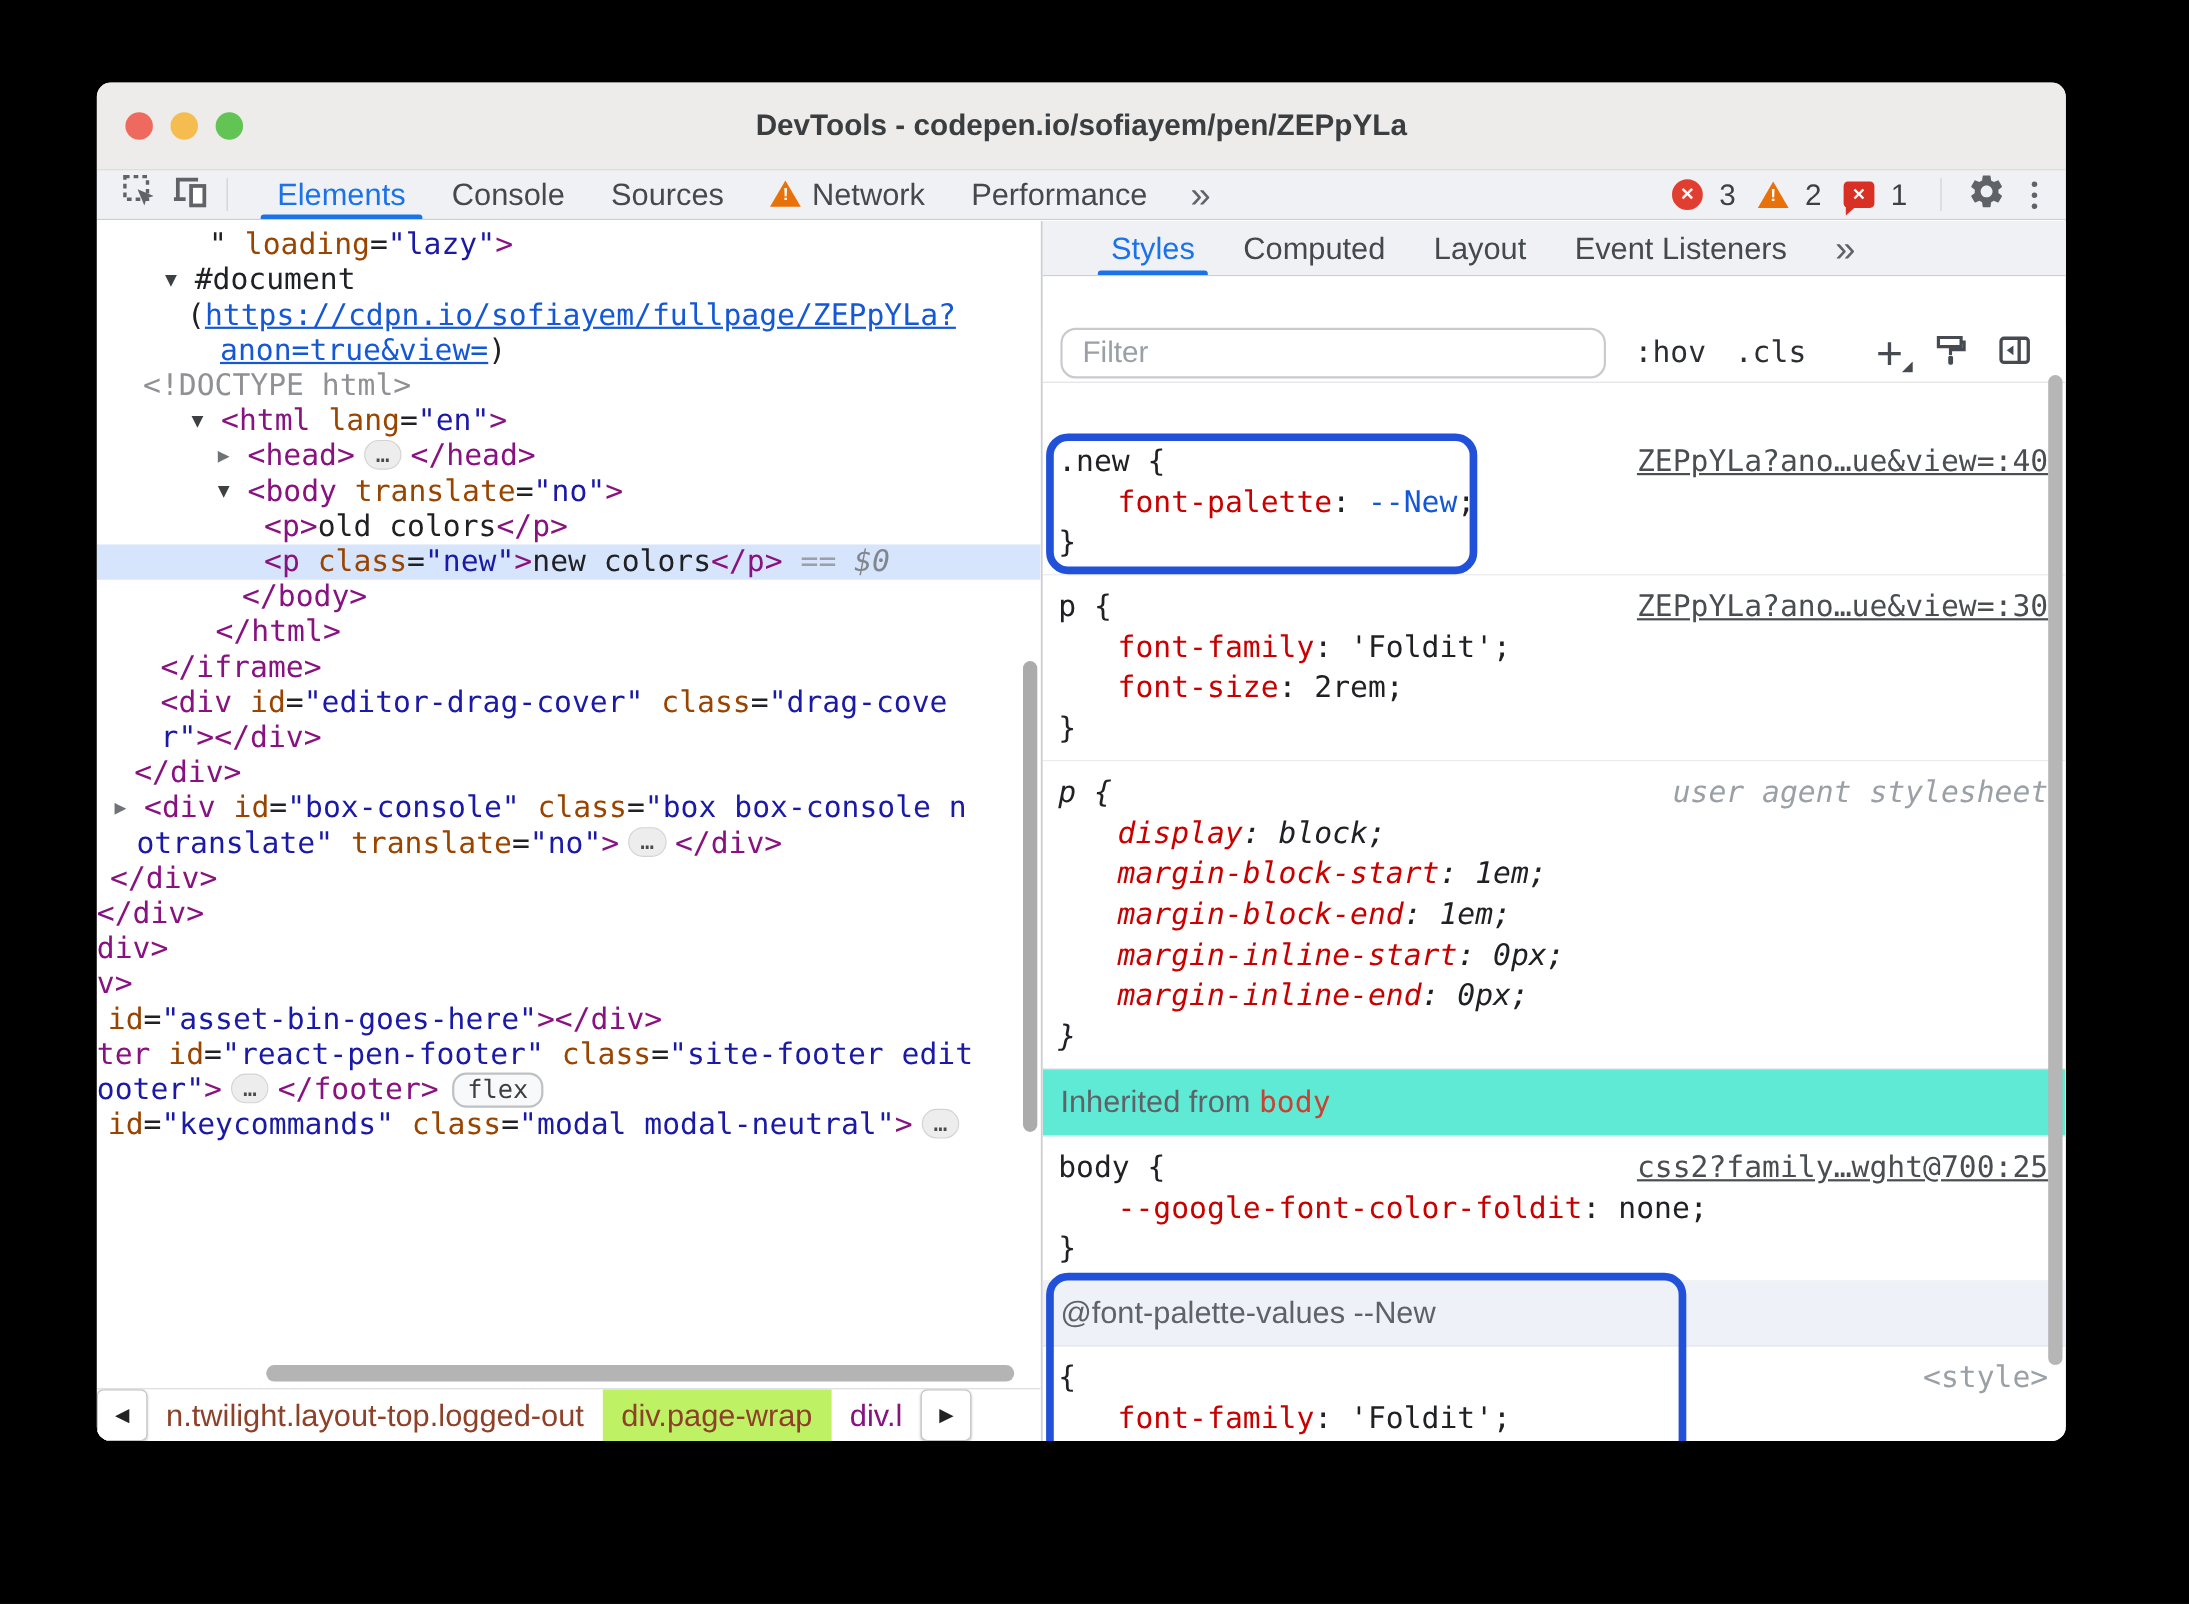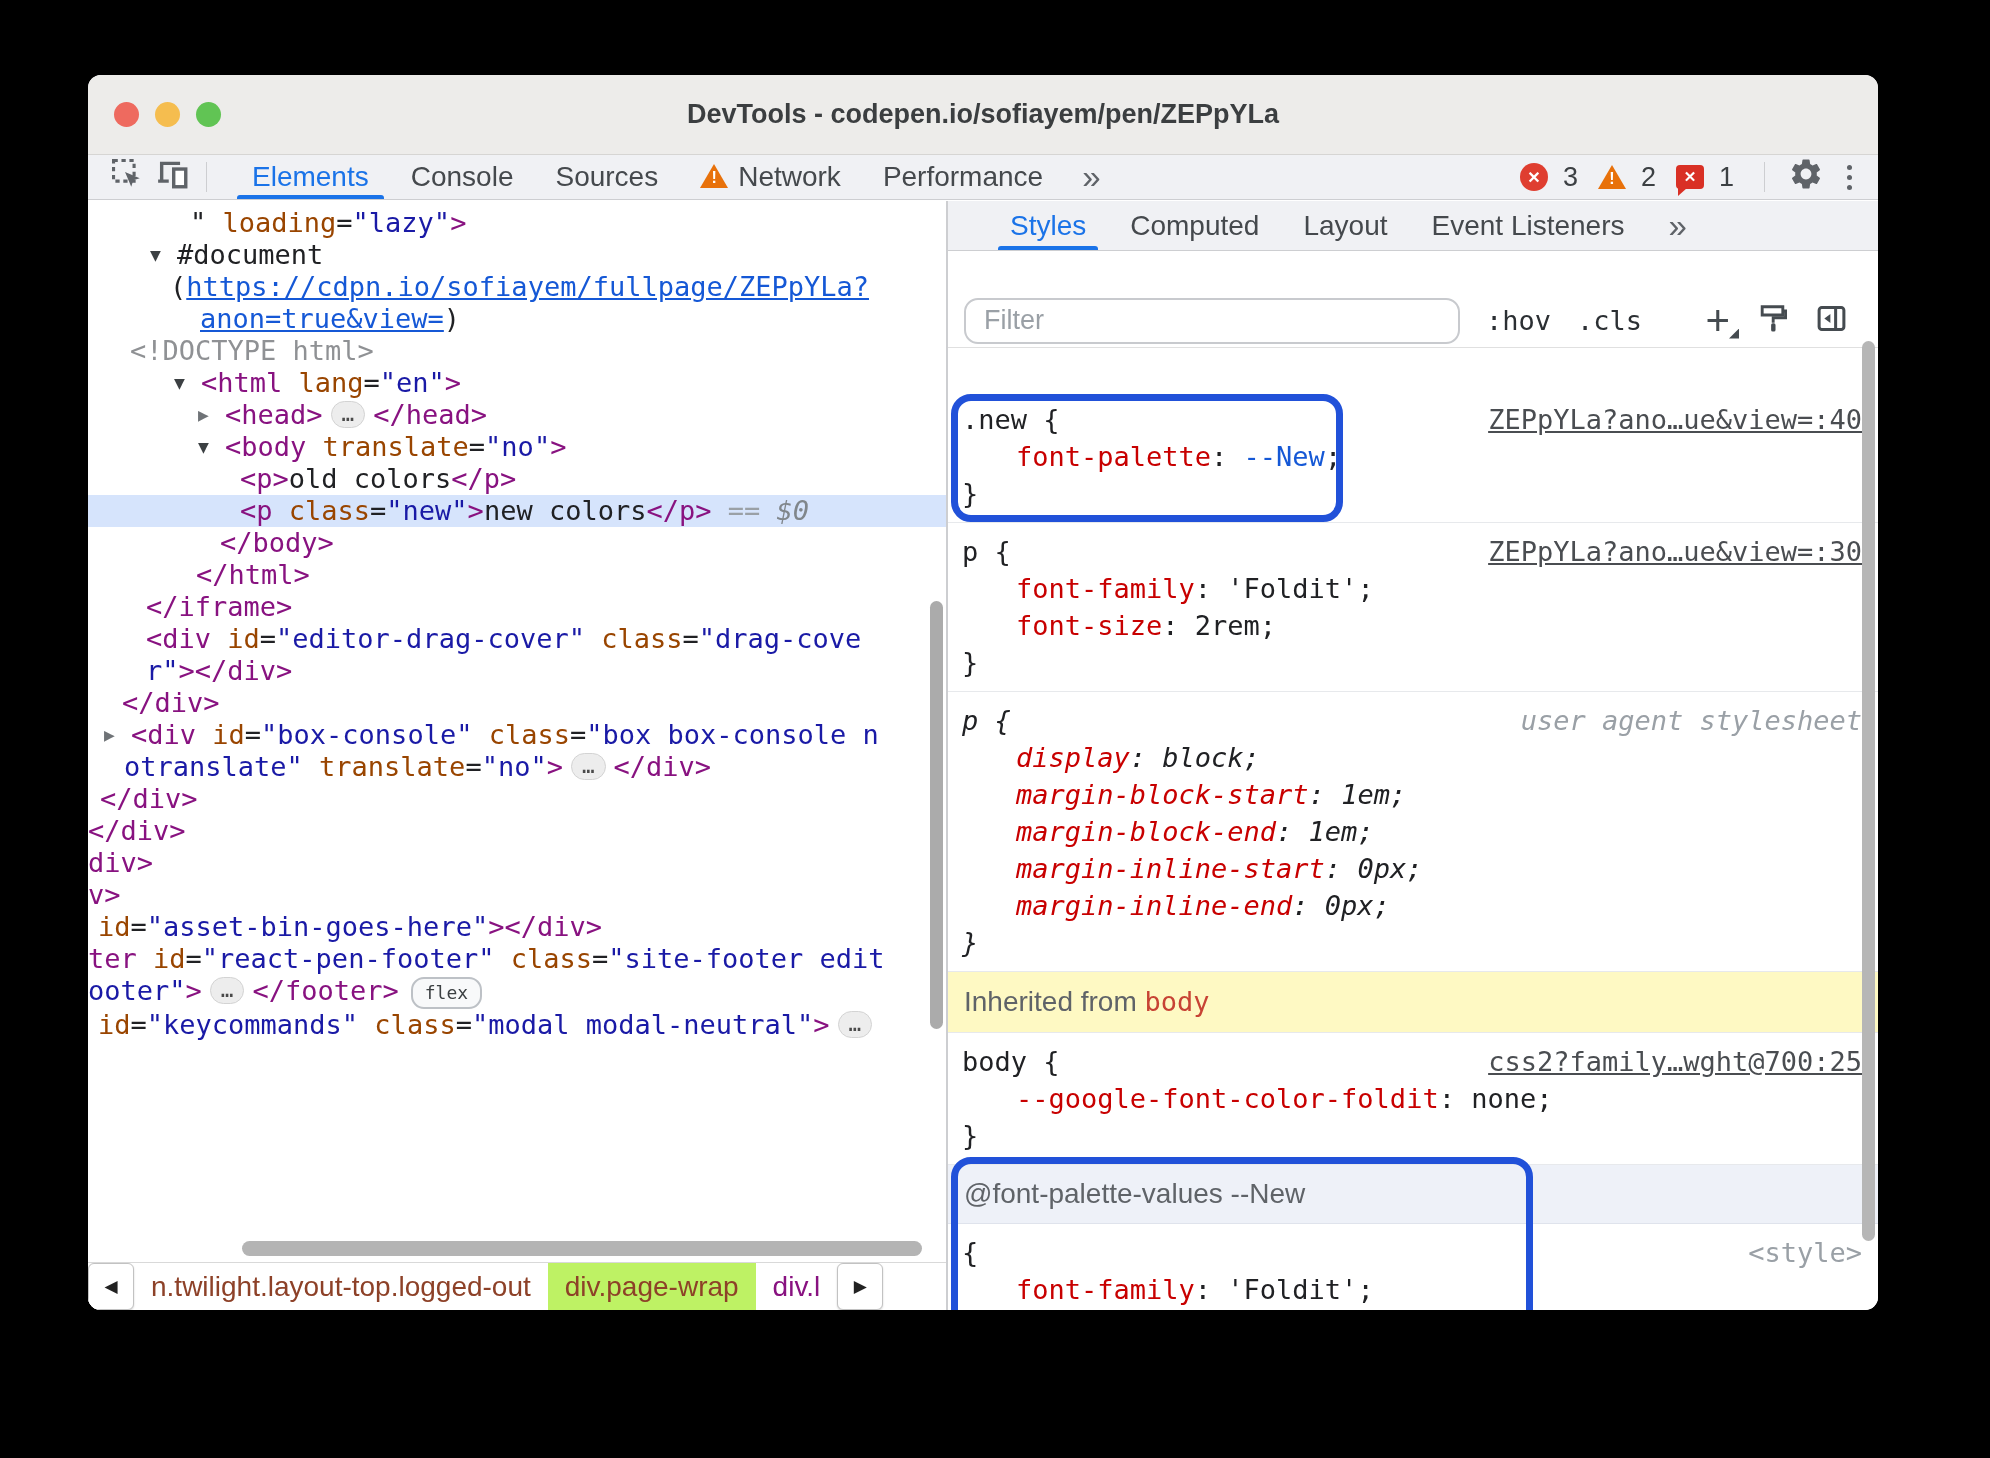--- a/index.html
+++ b/index.html
@@ -57,21 +57,21 @@
   .dom-row.selected { background:#d6e4fc; }
   .ctag { color:#881280; } .cattr { color:#994500; } .cval { color:#1a1aa6; }
   .ctxt { color:#202124; } .cgray { color:#8f9194; }
   .clink { color:#1558d6; text-decoration:underline; }
   .ceq { color:#9aa0a6; } .cdollar { color:#80868b; font-style:italic; }
   .arw { color:#3c4043; display:inline-block; width:27px; font-size:18px; vertical-align:3px; }
   .arw.dim { color:#6f7377; }
   .pill { display:inline-block; background:#ededed; border:1px solid #d3d3d3; border-radius:15px;
     padding:0 10px; margin:0 8px; font-size:21px; line-height:25px; color:#4a4a4a; vertical-align:3px; }
   .fbadge { display:inline-block; background:#f8f9fa; border:2px solid #bdc1c6; border-radius:13px;
-    padding:0 12px; margin-left:12px; font-size:18px; line-height:28px; color:#3c4043; vertical-align:1px; }
+    padding:0 12px; margin-left:12px; font-size:23px; line-height:28px; color:#3c4043; vertical-align:1px; }
 
   .hscroll { height:26px; position:relative; }
   .hthumb { position:absolute; left:154px; top:5px; width:680px; height:15px; border-radius:8px; background:#b4b4b4; }
   .vthumb-dom { position:absolute; right:3px; top:400px; width:13px; height:428px; background:#ababab;
     border-radius:7px; z-index:4; }
   .vthumb-sty { position:absolute; right:3px; top:140px; width:13px; height:900px; background:#b6b6b6;
     border-radius:7px; z-index:4; }
 
   
   .crumbs { height:48px; border-top:1px solid #d9d9d9; display:flex; align-items:stretch;
@@ -107,21 +107,21 @@
   .rule { position:relative; padding:10px 16px 10px 14px; border-bottom:1px solid #e7e9ec; }
   .line { line-height:37px; white-space:pre; }
   .selline { display:flex; justify-content:space-between; }
   .prop { padding-left:54px; }
   .pname { color:#c80000; }
   .vlink { color:#1558d6; }
   .srclink { color:#4a4d51; text-decoration:underline; white-space:nowrap; }
   .origin { color:#9aa0a6; }
   .ua { font-style:italic; }
   .sec-header { font-family:"Liberation Sans",sans-serif; font-size:28px; color:#5f6368;
-    padding:14px 16px; border-bottom:1px solid #e7e9ec; background:#fef9c3; }
+    padding:14px 16px; border-bottom:1px solid #e7e9ec; background:#5eead4; }
   .sec-header .node { font-family:"DejaVu Sans Mono",monospace; font-size:27px; color:#c74334; }
   .atwrap { position:relative; border-bottom:1px solid #e7e9ec; }
   .atwrap .rule { border-bottom:none; }
   .fp-header { font-family:"Liberation Sans",sans-serif; font-size:28px; color:#5f6368;
     background:#eef1f8; padding:13px 16px; border-bottom:1px solid #dfe3ec; }
   .callout { position:absolute; border:7px solid #2151d9; border-radius:20px; pointer-events:none; z-index:5; }
   .co-small { left:3px; top:3px; width:392px; height:128px; }
   .co-large { left:3px; top:-8px; width:582px; height:234px; }
 </style>
 </head>

